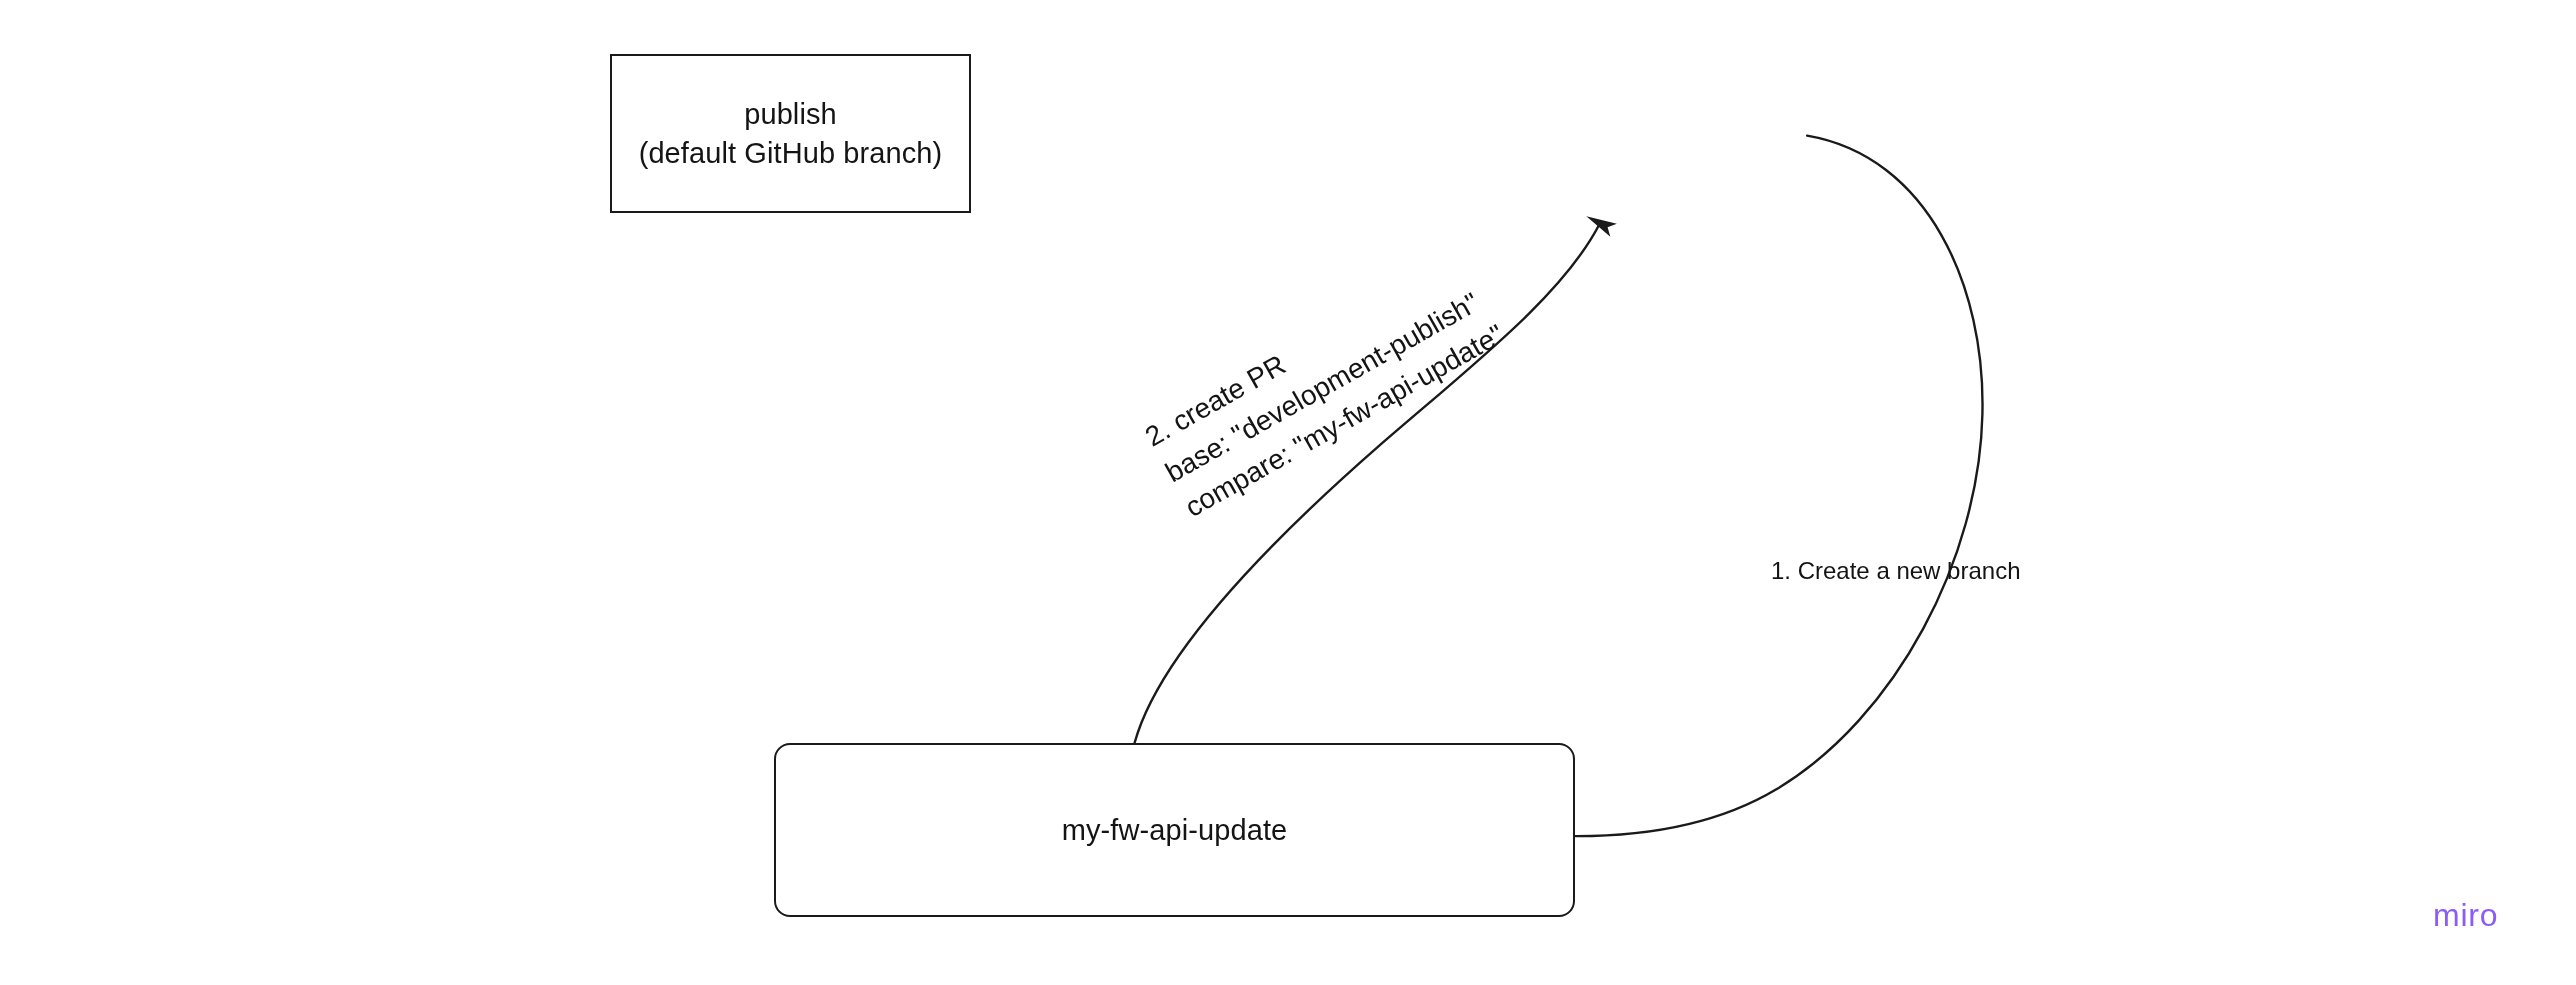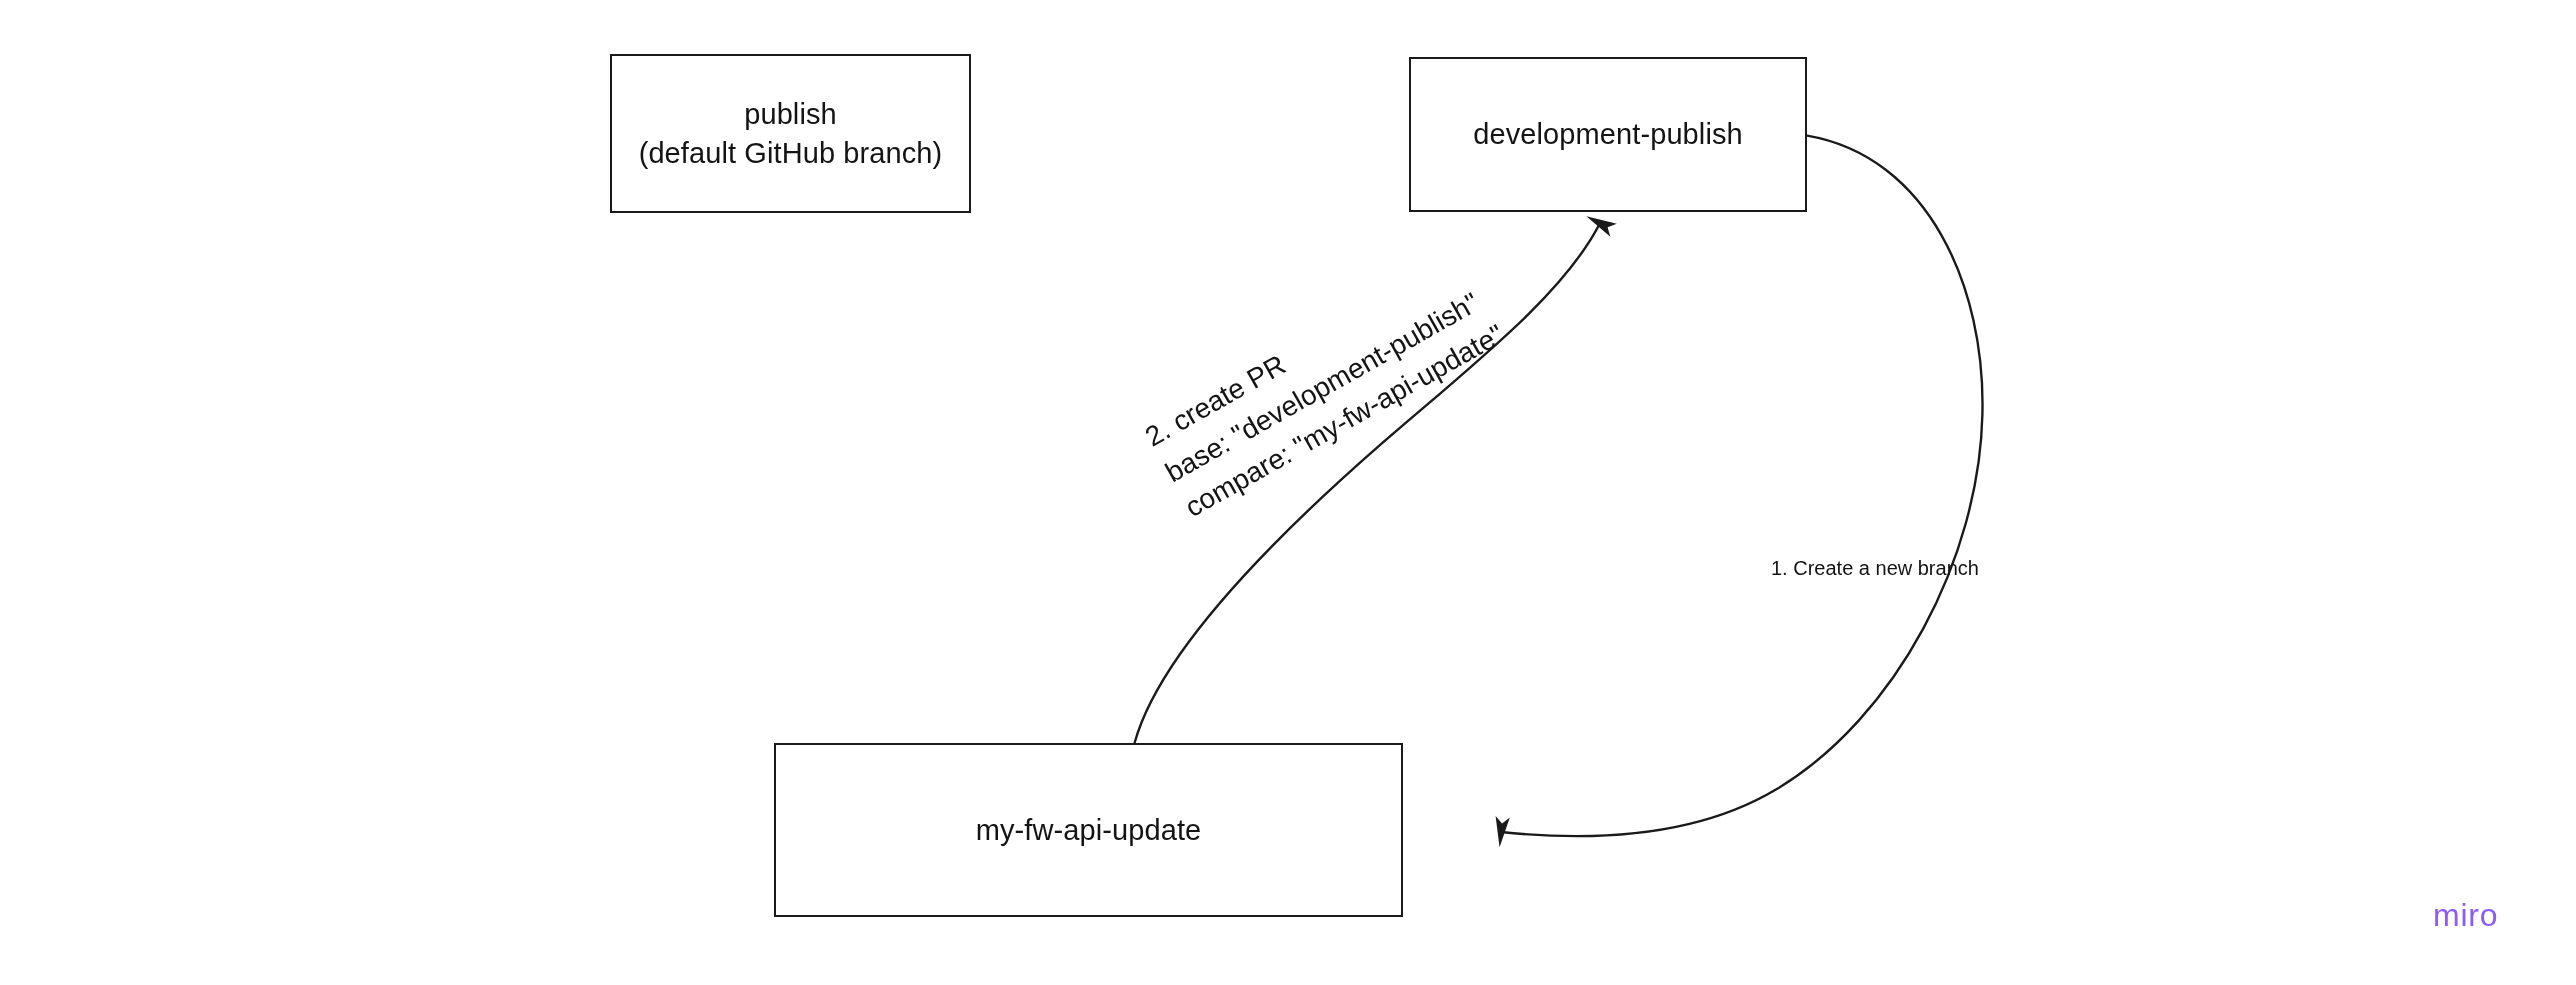--- a/index.html
+++ b/index.html
@@ -35,21 +35,21 @@
     font-size: 29px;
     line-height: 1.32;
     color: #141414;
     letter-spacing: 0.1px;
     white-space: pre-line;
     padding: 0 11px;
   }
 
   #node-publish      { left: 610px;  top: 54px;  width: 361px; height: 159px; }
   #node-development  { left: 1409px; top: 57px;  width: 398px; height: 155px; }
-  #node-myfw         { left: 774px;  top: 743px; width: 629px; height: 174px; }
+  #node-myfw         { left: 774px;  top: 743px; width: 801px; height: 174px; border-radius: 16px; }
 
   
   #edges {
     position: absolute;
     left: 0;
     top: 0;
     width: 2576px;
     height: 986px;
     pointer-events: none;
   }
@@ -64,21 +64,21 @@
   .edge-label {
     position: absolute;
     color: #141414;
     font-size: 28px;
     line-height: 1.42;
     white-space: pre-line;
   }
   #label-create-branch {
     left: 1771px;
     top: 554px;
-    font-size: 20px;
+    font-size: 24px;
     text-align: right;
   }
   #label-create-pr {
     left: 1138px;
     top: 422px;
     transform: rotate(-29.5deg);
     transform-origin: left top;
     font-size: 28px;
     line-height: 1.45;
   }
@@ -112,23 +112,20 @@
     <path class="edge-path" d="M 2268 170 C 2420 196 2492 360 2488 520 C 2484 700 2380 900 2230 990 C 2120 1056 1980 1054 1884 1044" marker-end="url(#arrow-left)"></path>
 
     <path class="edge-path" d="M 1424 932 C 1452 830 1570 700 1730 560 C 1850 456 1962 370 2008 280" marker-end="url(#arrow-up)"></path>
   </svg>
 
   <div class="node" id="node-publish">
     <span class="node-label">publish
 (default GitHub branch)</span>
   </div>
 
-  <div class="node" id="node-development">
-    <span class="node-label">development-publish</span>
-  </div>
 
   <div class="node" id="node-myfw">
     <span class="node-label">my-fw-api-update</span>
   </div>
 
   <div class="edge-label" id="label-create-branch">1. Create a new branch</div>
 
   <div class="edge-label" id="label-create-pr">2. create PR
 base: "development-publish"
 compare: "my-fw-api-update"</div>

